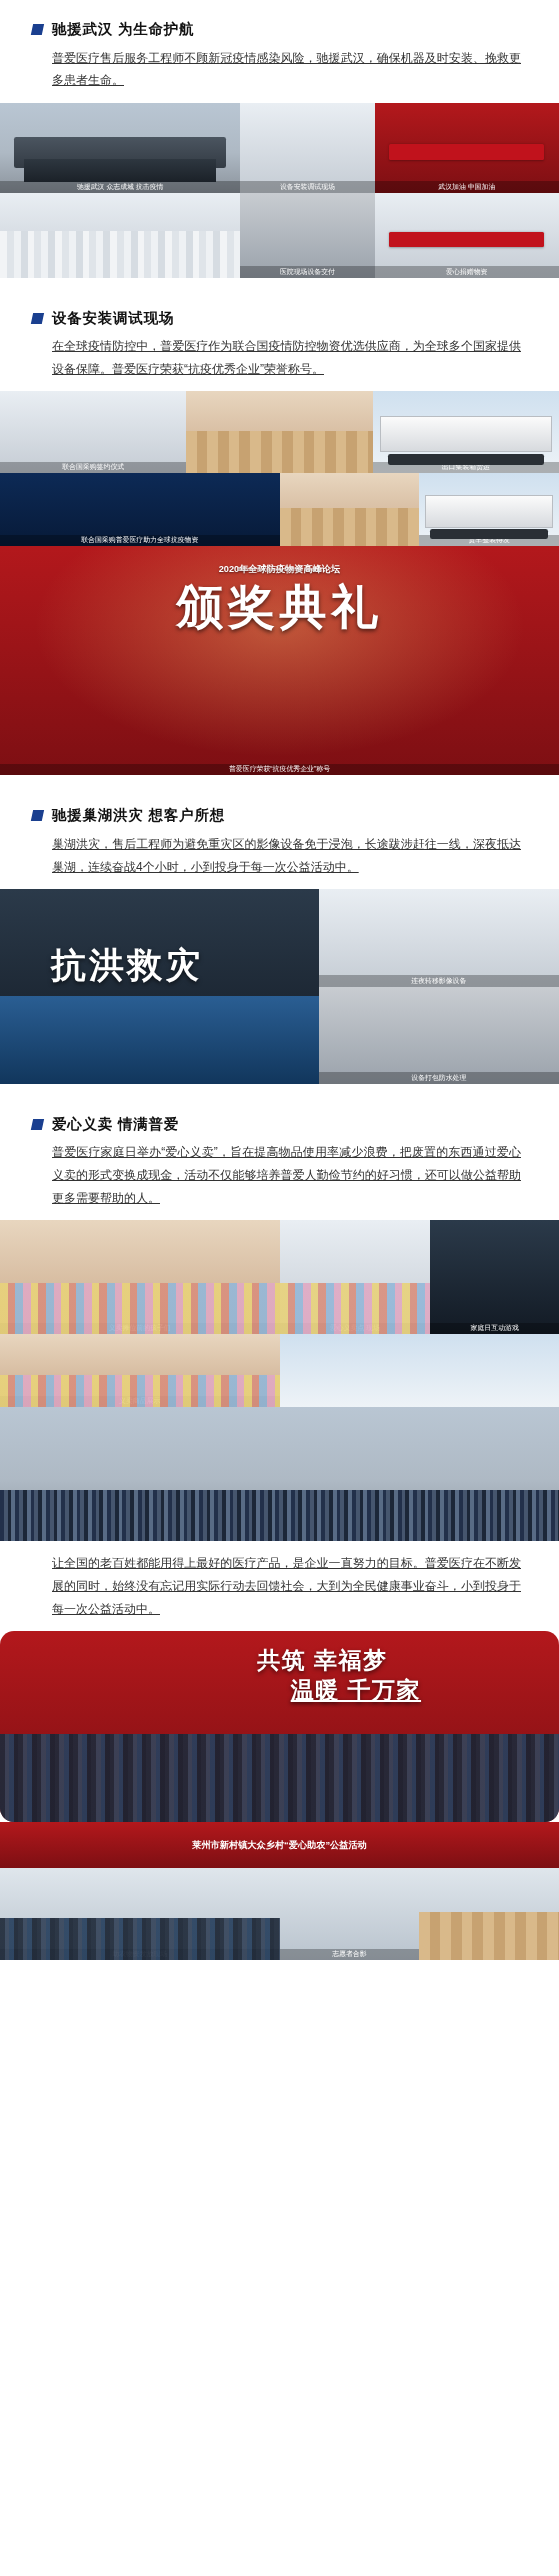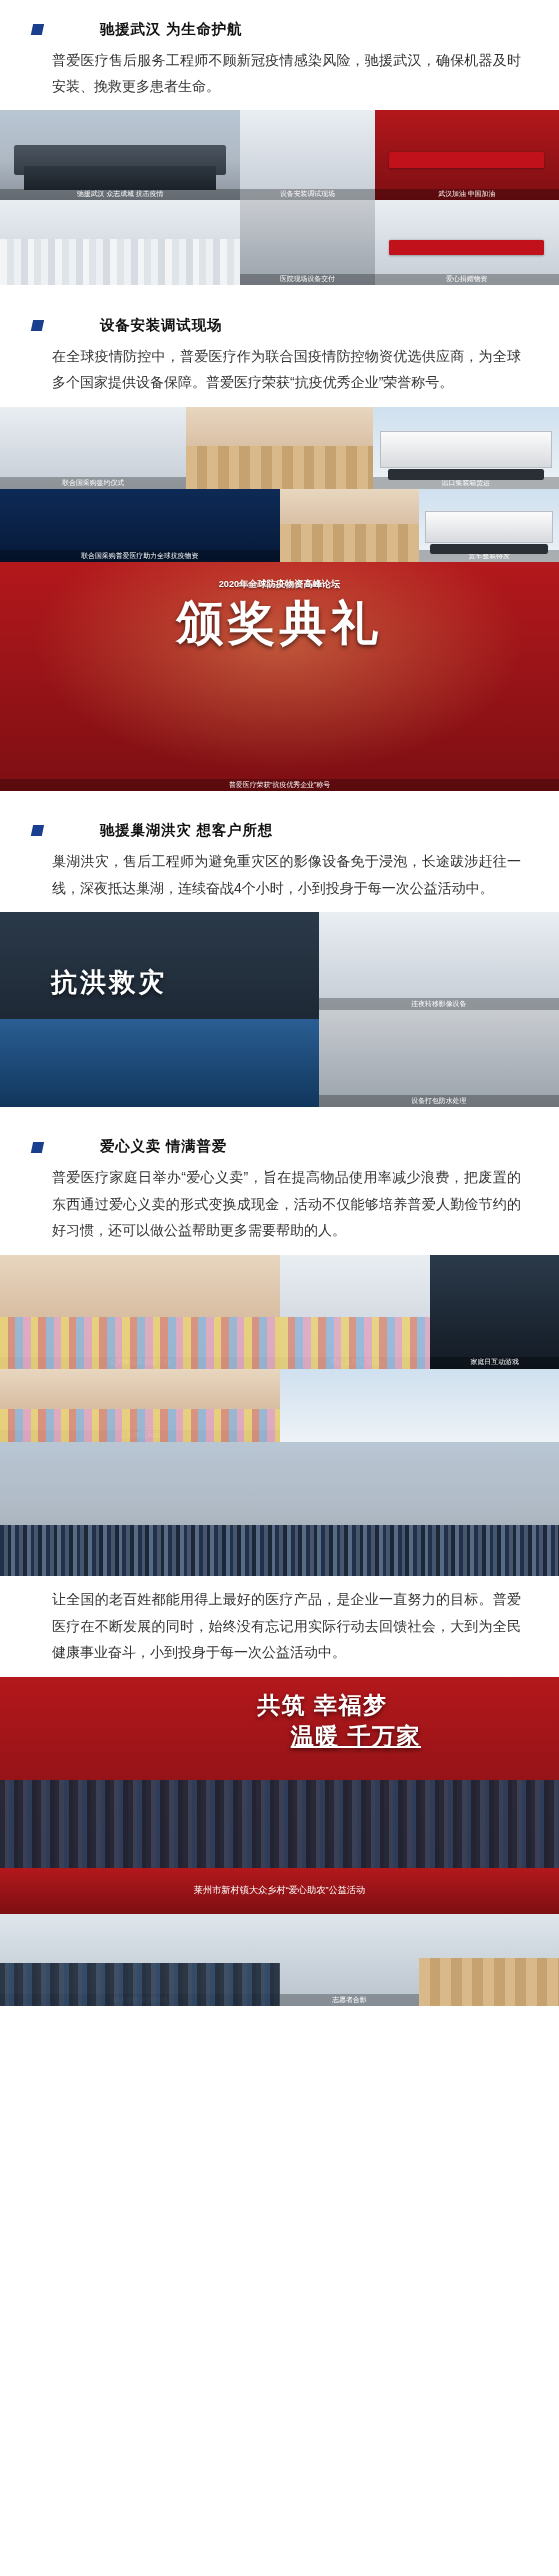--- a/index.html
+++ b/index.html
@@ -16,41 +16,41 @@
     position: relative;
     overflow: hidden;
   }
   .section {
     padding: 0 0 10.7px 0;
   }
   .sec-head {
     display: flex;
     align-items: center;
     padding: 20px 0 7.6px 32px;
-    gap: 48px;
   }
   .sec-marker {
     width: 10.7px; height: 10.7px;
     background: #1a3f8f;
     margin-right: 9.2px;
     flex: 0 0 auto;
     transform: skewX(-12deg);
   }
   .sec-title {
     font-size: 14.5px;
     font-weight: bold;
     color: #111111;
     letter-spacing: 0.8px;
   }
   .sec-body {
     margin: 0 38px 10.7px 52px;
-    font-size: 14px;
+    font-size: 12px;
     line-height: 1.9;
     color: #333333;
     text-align: justify;
+    text-decoration: underline;
   }
   .media {
     width: 100%;
     position: relative;
   }
   .row {
     display: flex;
     width: 100%;
   }
   .cell {
@@ -235,21 +235,21 @@
   <div class="section">
     <div class="sec-head">
       <span class="sec-marker"></span>
       <span class="sec-title">驰援巢湖洪灾 想客户所想</span>
     </div>
     <p class="sec-body">巢湖洪灾，售后工程师为避免重灾区的影像设备免于浸泡，长途跋涉赶往一线，深夜抵达巢湖，连续奋战4个小时，小到投身于每一次公益活动中。</p>
 
     <div class="media">
       <div class="row">
         <div class="cell ph dark flood" style="flex:0 0 57%; height:195px;">
-          <span class="calli" style="left:16%; top:53px; font-size:26px; letter-spacing:3.1px;">抗洪救灾</span>
+          <span class="calli" style="left:16%; top:53px; font-size:35px; letter-spacing:3.1px;">抗洪救灾</span>
         </div>
         <div class="cell" style="flex:1 1 auto;">
           <div class="ph indoorb" style="height:98px;">
             <span class="cap">连夜转移影像设备</span>
           </div>
           <div class="ph grey" style="height:97px;">
             <span class="cap">设备打包防水处理</span>
           </div>
         </div>
       </div>
@@ -284,26 +284,26 @@
       <div class="ph street groupphoto" style="width:100%; height:134px;">
         <span class="banner-txt" style="left:50%; bottom:29px; transform:translateX(-50%); font-size:9.2px; background:#b3181c; padding:3.1px 10.7px;">普爱医疗“爱心义卖 情满普爱”家庭日活动</span>
       </div>
     </div>
   </div>
 
   <div class="section">
     <p class="sec-body">让全国的老百姓都能用得上最好的医疗产品，是企业一直努力的目标。普爱医疗在不断发展的同时，始终没有忘记用实际行动去回馈社会，大到为全民健康事业奋斗，小到投身于每一次公益活动中。</p>
 
     <div class="media">
-      <div class="ph redbg crowd" style="width:100%; height:191px;">
+      <div class="ph redbg crowd" style="width:100%; height:191px;border-radius:14px;">
         <span class="calli" style="left:46%; top:13.7px; font-size:23px; letter-spacing:1.5px;">共筑 幸福梦</span>
         <span class="calli" style="left:52%; top:44px; font-size:23px; letter-spacing:1.5px;text-decoration:underline;">温暖 千万家</span>
       </div>
       <div class="ph redbg" style="width:100%; height:46px; display:flex; align-items:center; justify-content:center;">
-        <span style="color:#fff; font-size:9.2px; font-weight:normal; text-align:center; line-height:1.6;">莱州市新村镇大众乡村“爱心助农”公益活动</span>
+        <span style="color:#fff; font-size:9.2px; font-weight:bold; text-align:center; line-height:1.6;">莱州市新村镇大众乡村“爱心助农”公益活动</span>
       </div>
       <div class="row">
         <div class="cell ph snow crowd" style="flex:1 1 50%; height:92px;">
           <span class="cap">助农物资发放现场</span>
         </div>
         <div class="cell ph snow" style="flex:1 1 25%; height:92px;">
           <span class="cap">志愿者合影</span>
         </div>
         <div class="cell ph snow boxes" style="flex:1 1 25%; height:92px;">
           <span class="cap">爱心物资搬运</span>

